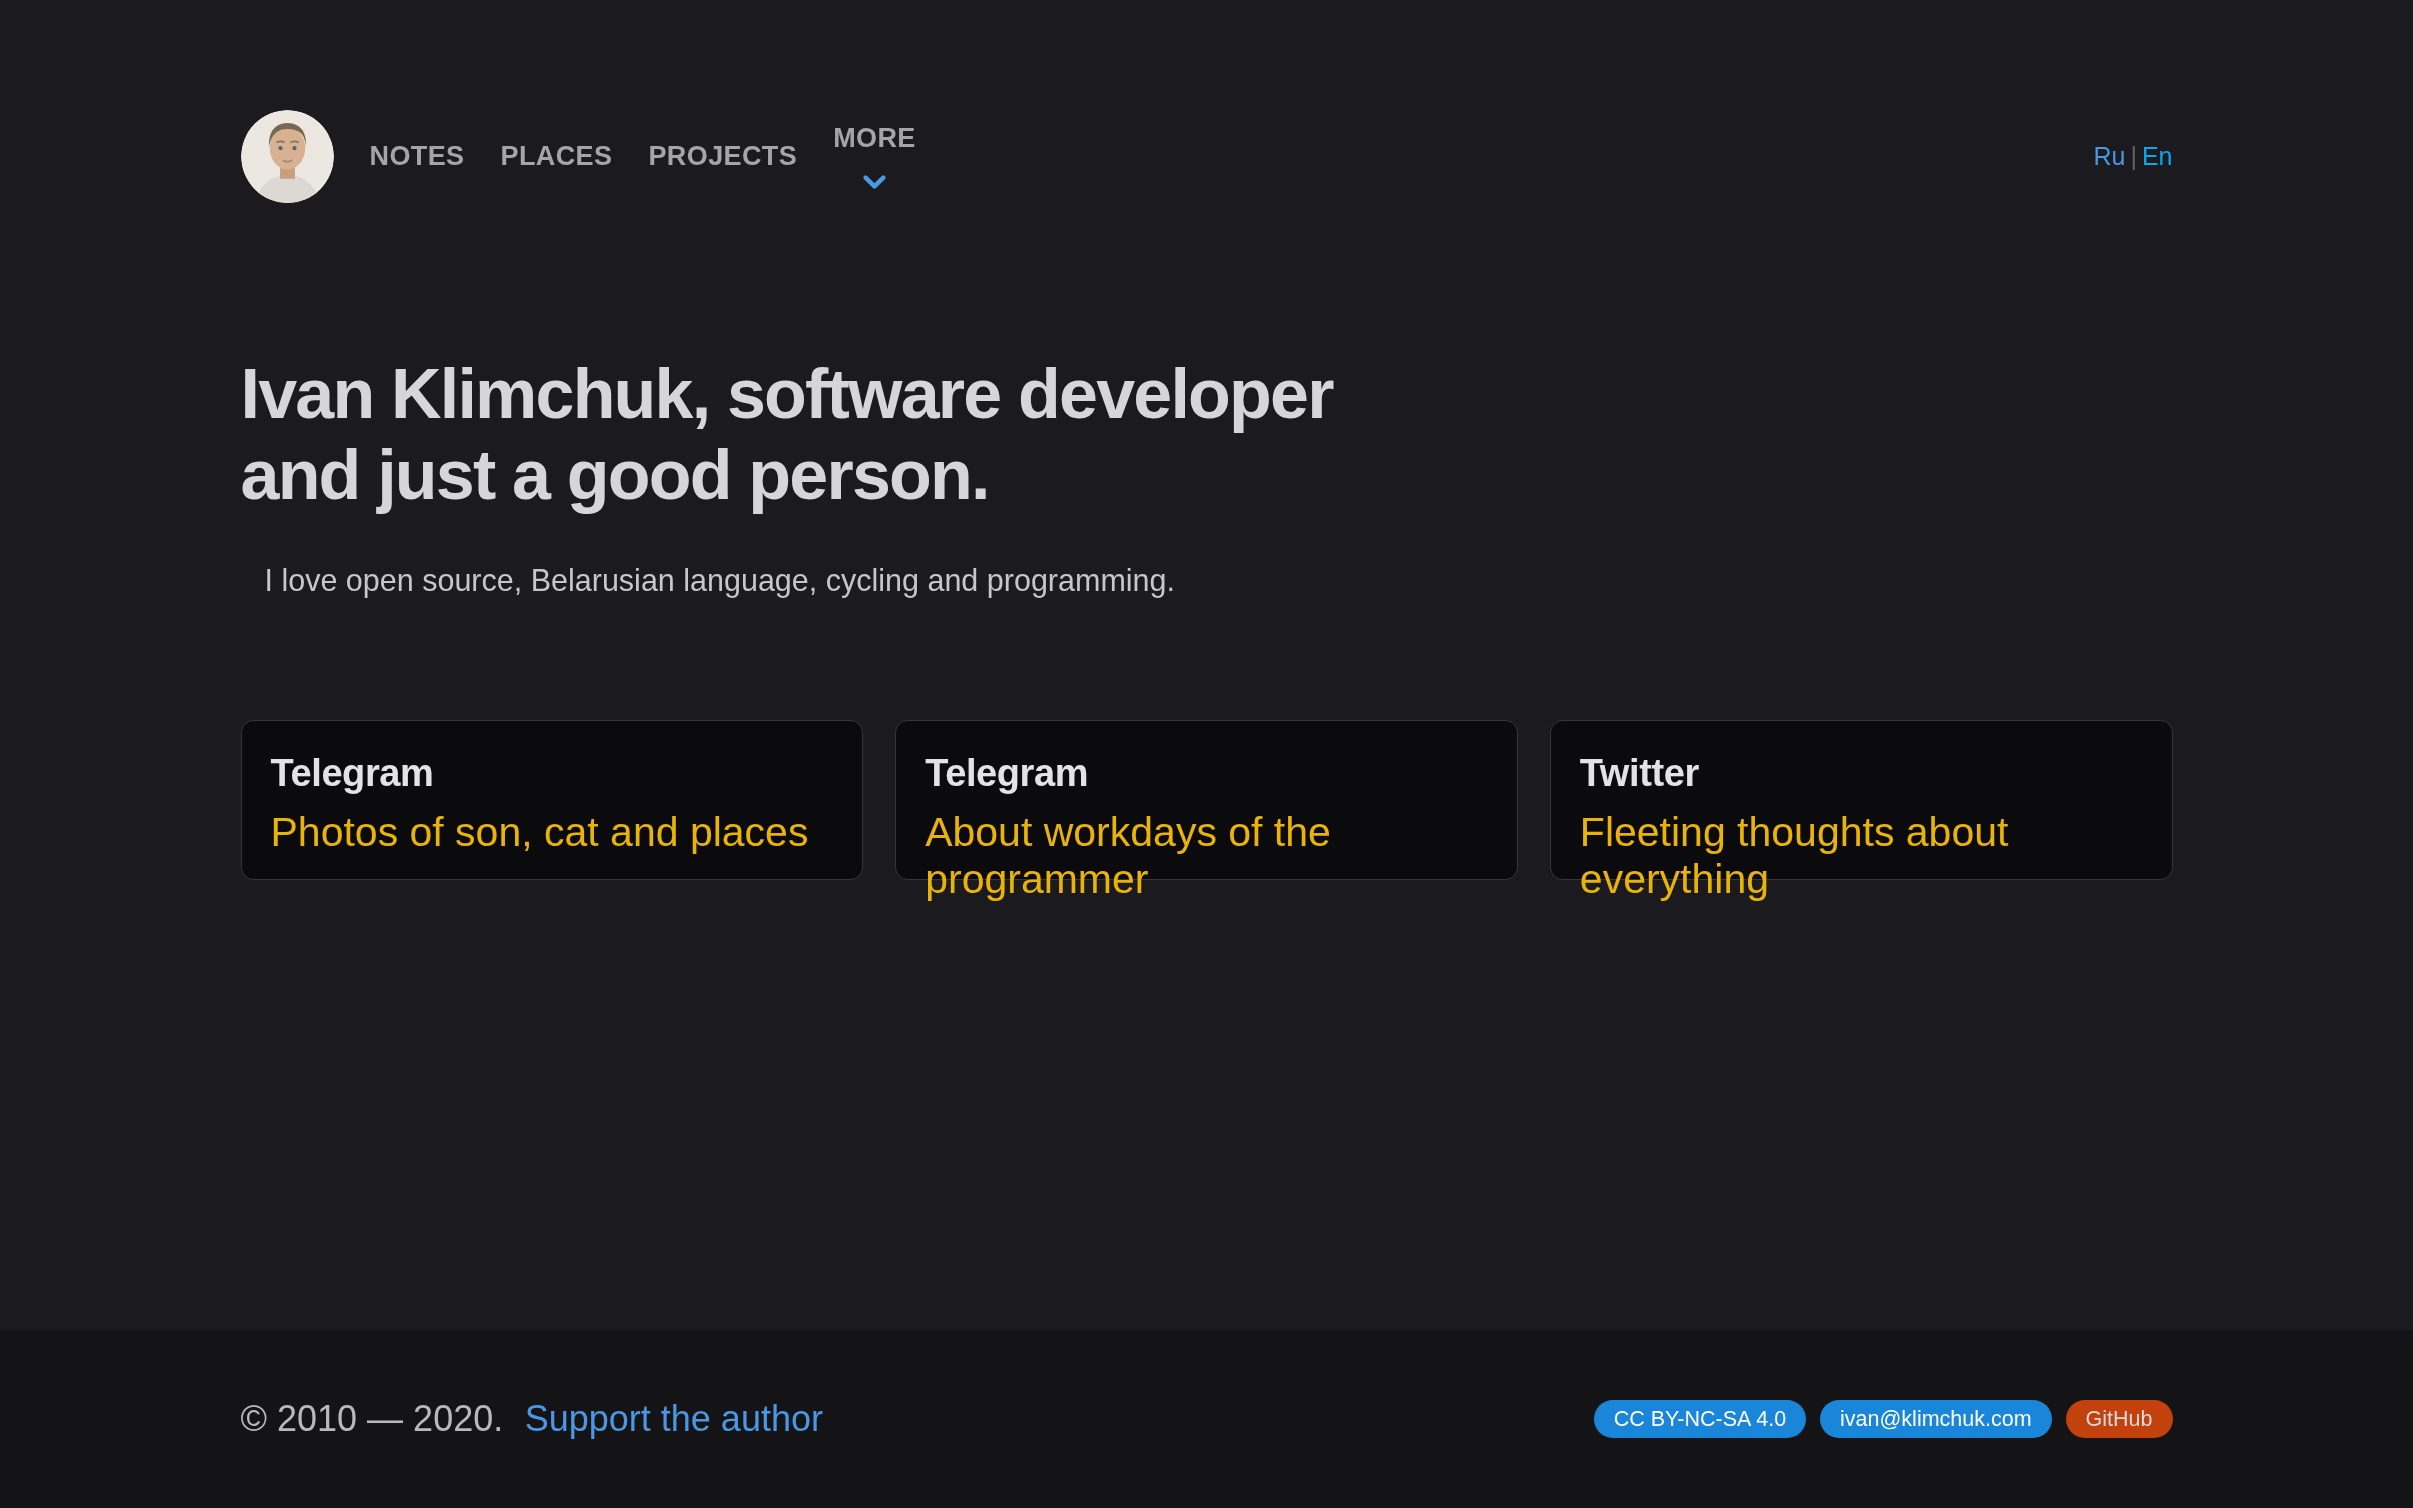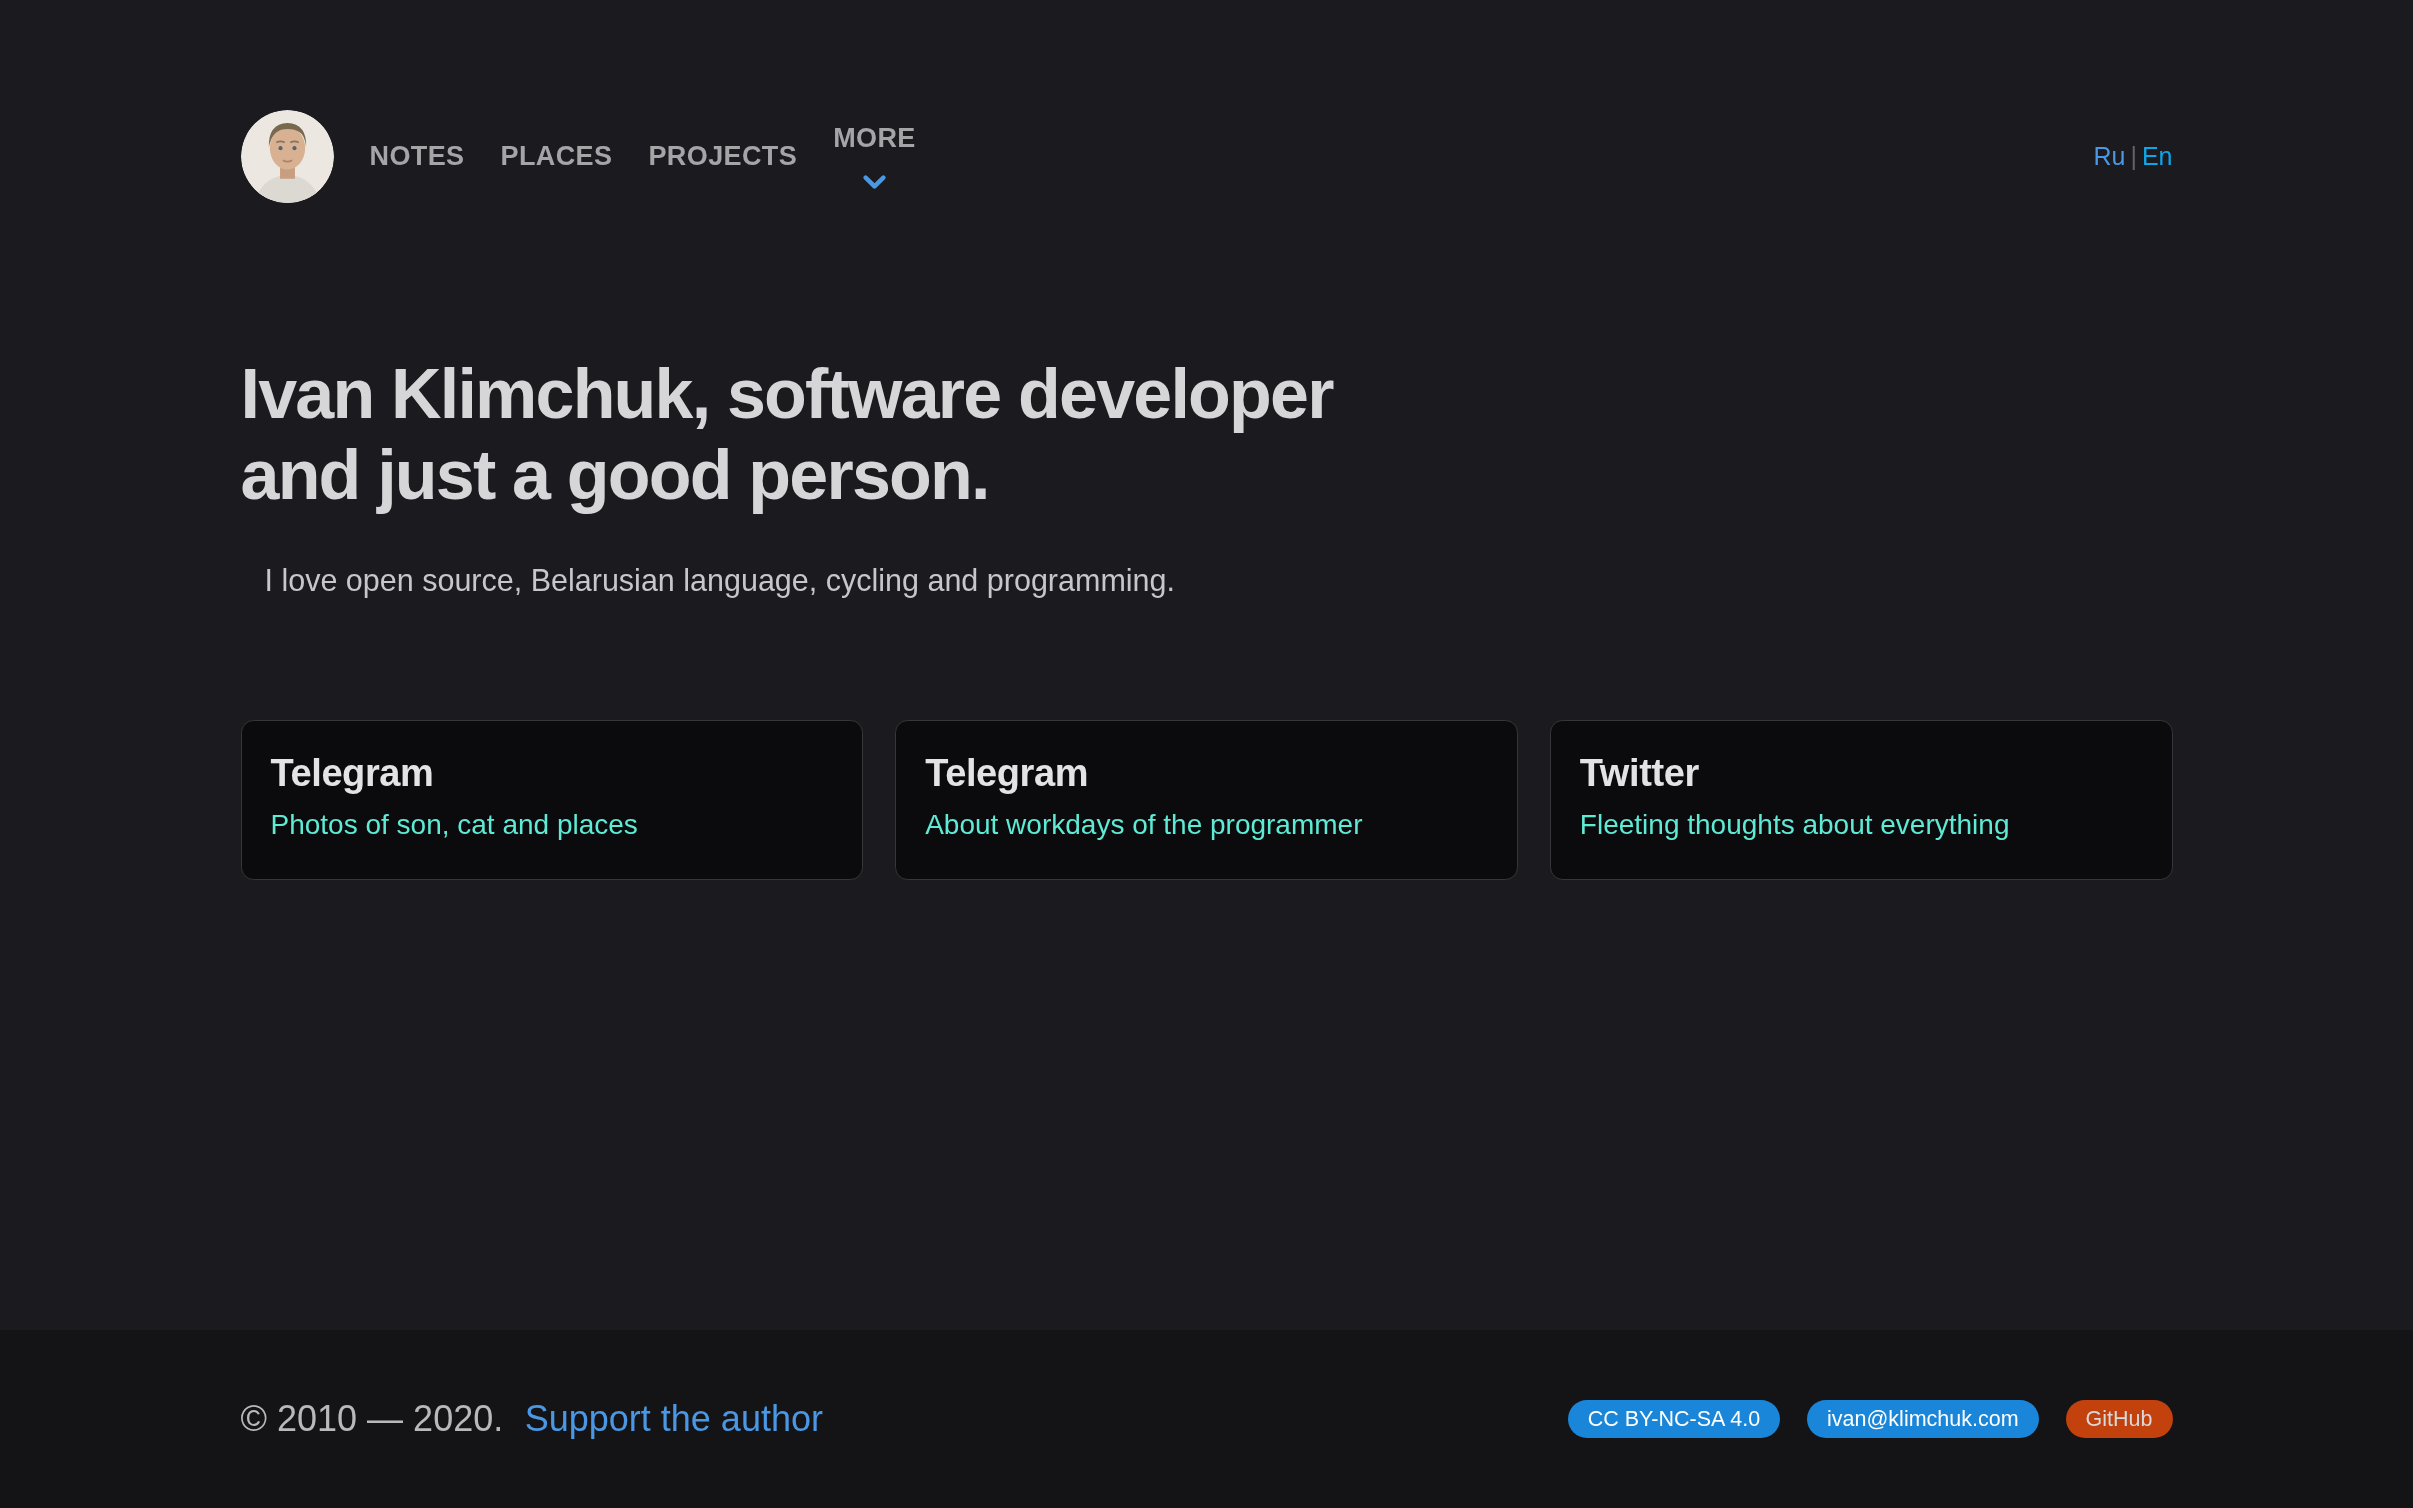--- a/index.html
+++ b/index.html
@@ -103,22 +103,22 @@
     cursor: pointer;
   }
   .card-title {
     font-size: 38px;
     font-weight: 700;
     letter-spacing: -0.4px;
     color: #e3e3e5;
   }
   .card-desc {
     margin-top: 14.4px;
-    font-size: 28px;
-    color: #5eead4;
+    font-size: 41px;
+    color: #eab308;
   }
 
   
   .site-footer {
     margin-top: auto;
     height: 178px;
     background: #141417;
   }
   .footer-inner {
     height: 100%;
@@ -130,21 +130,21 @@
     align-items: center;
     gap: 21.5px;
     font-size: 36px;
   }
   .copyright { color: #b9b9bd; }
   .support-link { color: #4a97e4; text-decoration: none; cursor: pointer; }
   .badges {
     margin-left: auto;
     display: flex;
     align-items: flex-start;
-    gap: 27px;
+    gap: 14px;
   }
   .badge {
     display: inline-flex;
     align-items: center;
     height: 38px;
     padding: 0 20px;
     border-radius: 19px;
     font-size: 21.5px;
     text-decoration: none;
     white-space: nowrap;

